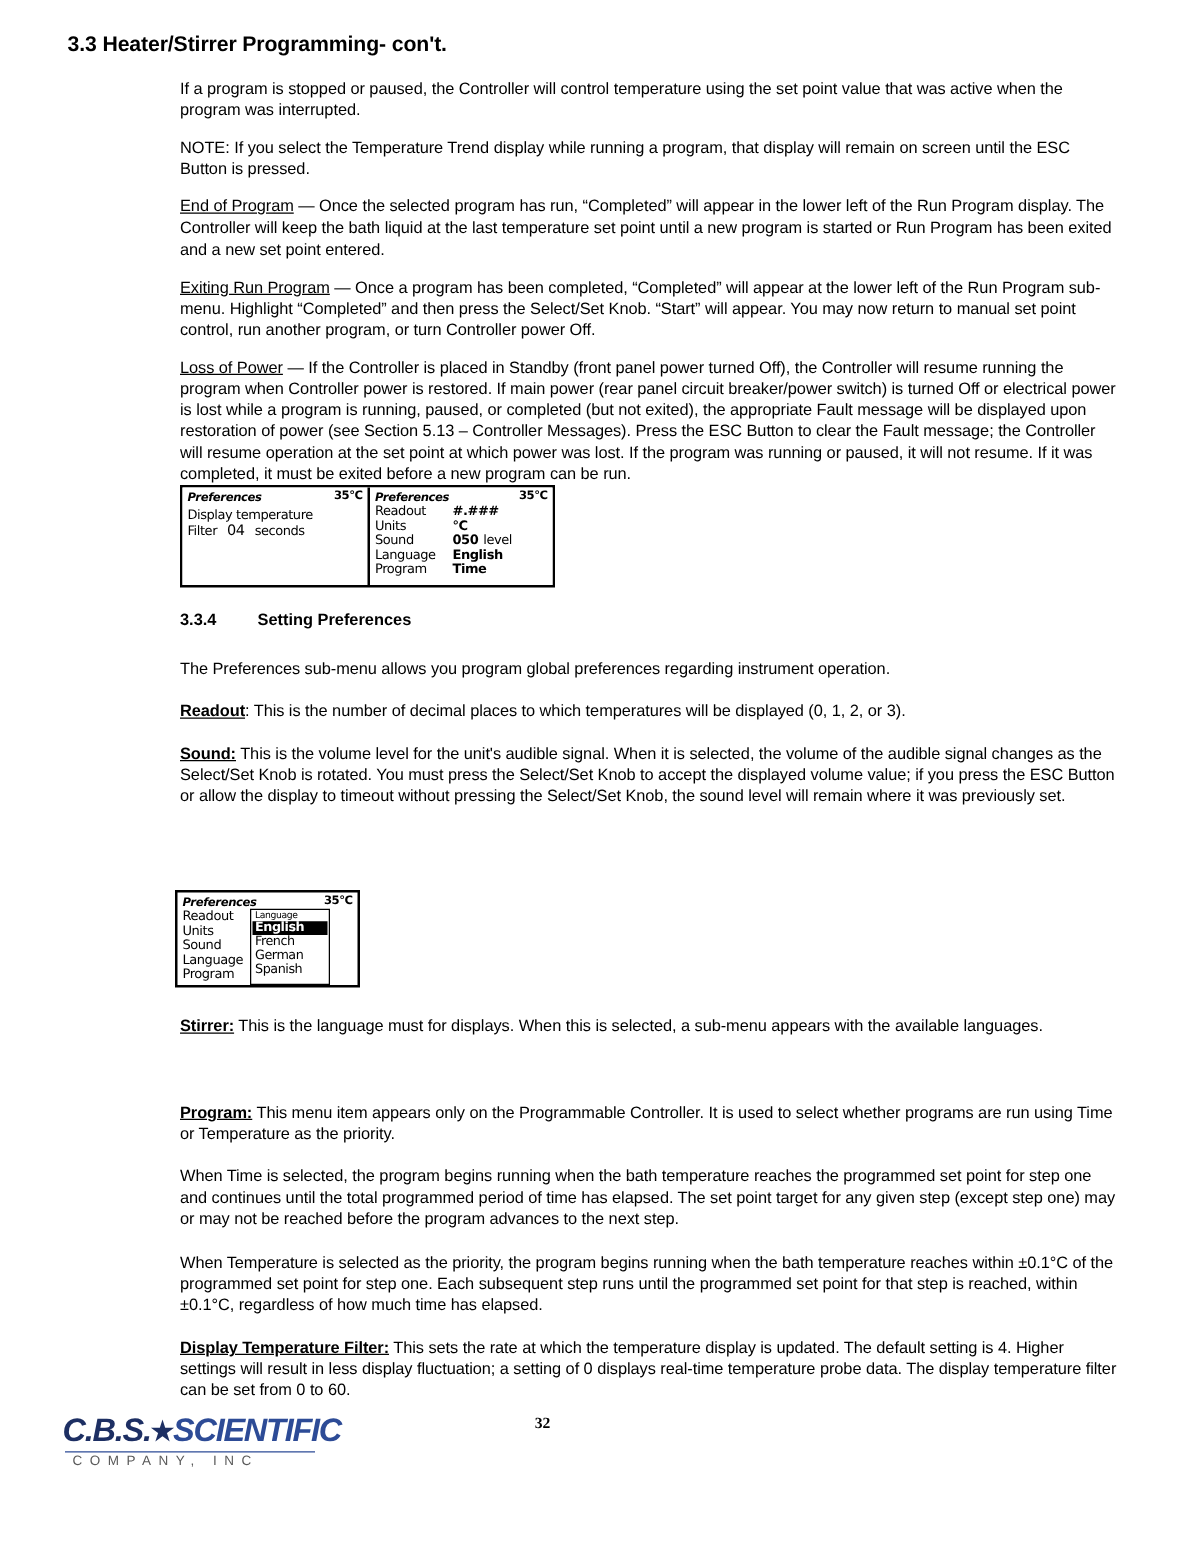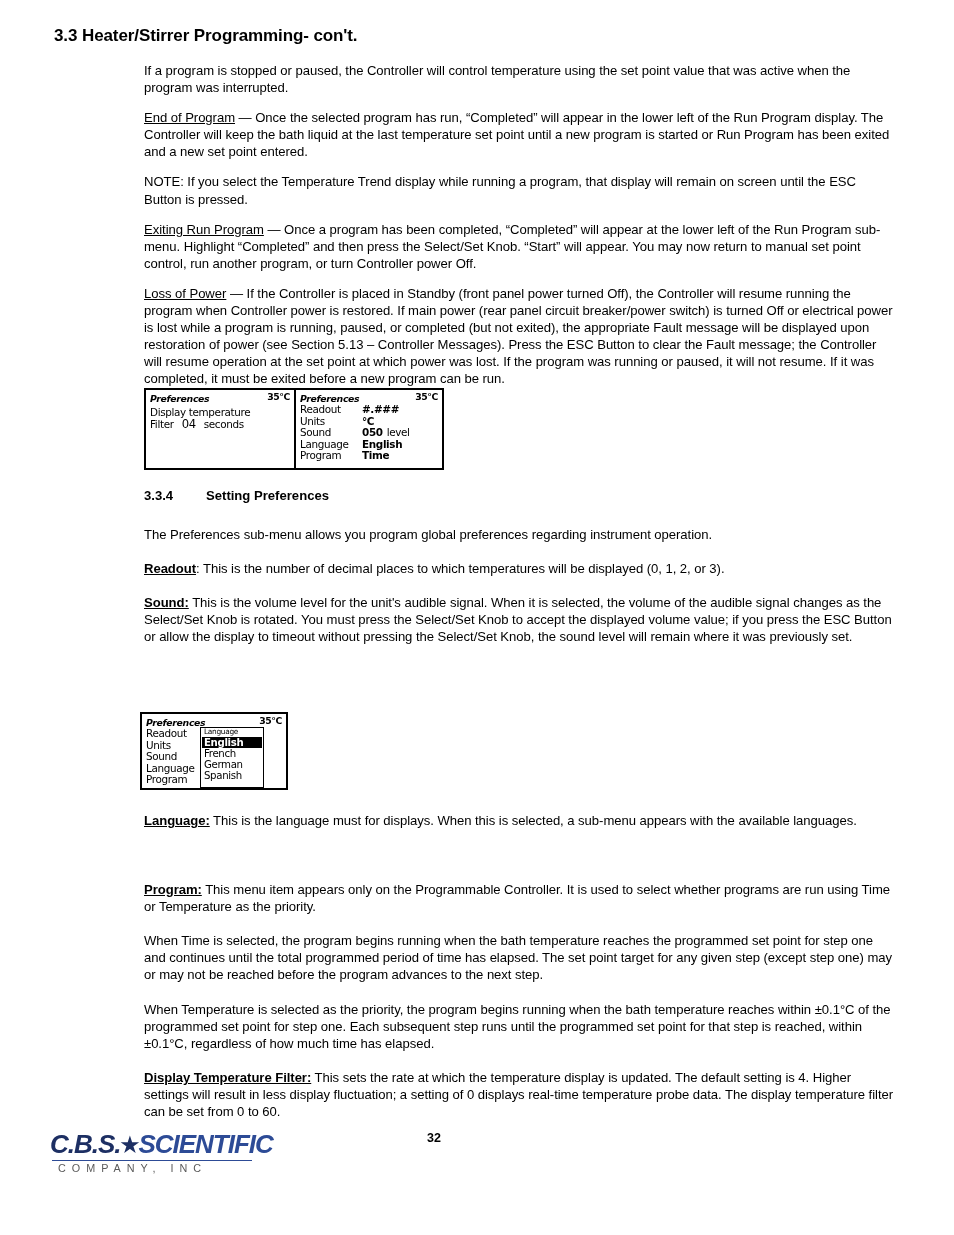--- a/index.html
+++ b/index.html
@@ -196,39 +196,39 @@
     padding-left: 8px;
     white-space: nowrap;
   }
 
   .page-number {
     position: absolute;
     left: 0;
     top: 1131px;
     width: 868px;
     text-align: center;
-    font-family: Liberation Sans, sans-serif;
+    font-family: Liberation Serif, serif;
     font-size: 12.5px;
     font-weight: bold;
   }
 </style>
 </head>
 <body>
 
 <div class="page">
 
   <div class="section-title">3.3 Heater/Stirrer Programming- con't.</div>
 
   <div class="body-col">
 
     <p class="para">If a program is stopped or paused, the Controller will control temperature using the set point value that was active when the program was interrupted.</p>
 
+    <p class="para">NOTE: If you select the Temperature Trend display while running a program, that display will remain on screen until the ESC Button is pressed.</p>
+
     <p class="para"><span class="u">End of Program</span><span> — Once the selected program has run, “Completed” will appear in the lower left of the Run Program display. The Controller will keep the bath liquid at the last temperature set point until a new program is started or Run Program has been exited and a new set point entered.</span></p>
-
-    <p class="para">NOTE: If you select the Temperature Trend display while running a program, that display will remain on screen until the ESC Button is pressed.</p>
 
     <p class="para"><span class="u">Exiting Run Program</span><span> — Once a program has been completed, “Completed” will appear at the lower left of the Run Program sub-menu. Highlight “Completed” and then press the Select/Set Knob. “Start” will appear. You may now return to manual set point control, run another program, or turn Controller power Off.</span></p>
 
     <p class="para"><span class="u">Loss of Power</span><span> — If the Controller is placed in Standby (front panel power turned Off), the Controller will resume running the program when Controller power is restored. If main power (rear panel circuit breaker/power switch) is turned Off or electrical power is lost while a program is running, paused, or completed (but not exited), the appropriate Fault message will be displayed upon restoration of power (see Section 5.13 – Controller Messages). Press the ESC Button to clear the Fault message; the Controller will resume operation at the set point at which power was lost. If the program was running or paused, it will not resume. If it was completed, it must be exited before a new program can be run.</span></p>
 
   </div>
 
   <div class="lcd-wrap" style="left:144px; top:388px;">
     <div class="lcd-pair">
 
@@ -313,21 +313,21 @@
         <div class="submenu-item sel">English</div>
         <div class="submenu-item">French</div>
         <div class="submenu-item">German</div>
         <div class="submenu-item">Spanish</div>
         <div class="submenu-item clip">&nbsp;</div>
       </div>
     </div>
   </div>
 
   <div style="position:absolute; left:144px; top:812px; width:750px;">
-    <p class="para" style="margin-bottom:52px;"><span class="bu">Language:</span><span> This is the language must for displays. When this is selected, a sub-menu appears with the available languages.</span></p>
+    <p class="para" style="margin-bottom:52px;"><span class="bu">Stirrer:</span><span> This is the language must for displays. When this is selected, a sub-menu appears with the available languages.</span></p>
 
     <p class="para" style="margin-bottom:17px;"><span class="bu">Program:</span><span> This menu item appears only on the Programmable Controller. It is used to select whether programs are run using Time or Temperature as the priority.</span></p>
 
     <p class="para" style="margin-bottom:17px;">When Time is selected, the program begins running when the bath temperature reaches the programmed set point for step one and continues until the total programmed period of time has elapsed. The set point target for any given step (except step one) may or may not be reached before the program advances to the next step.</p>
 
     <p class="para" style="margin-bottom:17px;">When Temperature is selected as the priority, the program begins running when the bath temperature reaches within ±0.1°C of the programmed set point for step one. Each subsequent step runs until the programmed set point for that step is reached, within ±0.1°C, regardless of how much time has elapsed.</p>
 
     <p class="para"><span class="bu">Display Temperature Filter:</span><span> This sets the rate at which the temperature display is updated.   The default setting is 4. Higher settings will result in less display fluctuation; a setting of 0 displays real-time temperature probe data.  The display temperature filter can be set from 0 to 60.</span></p>
   </div>
 

